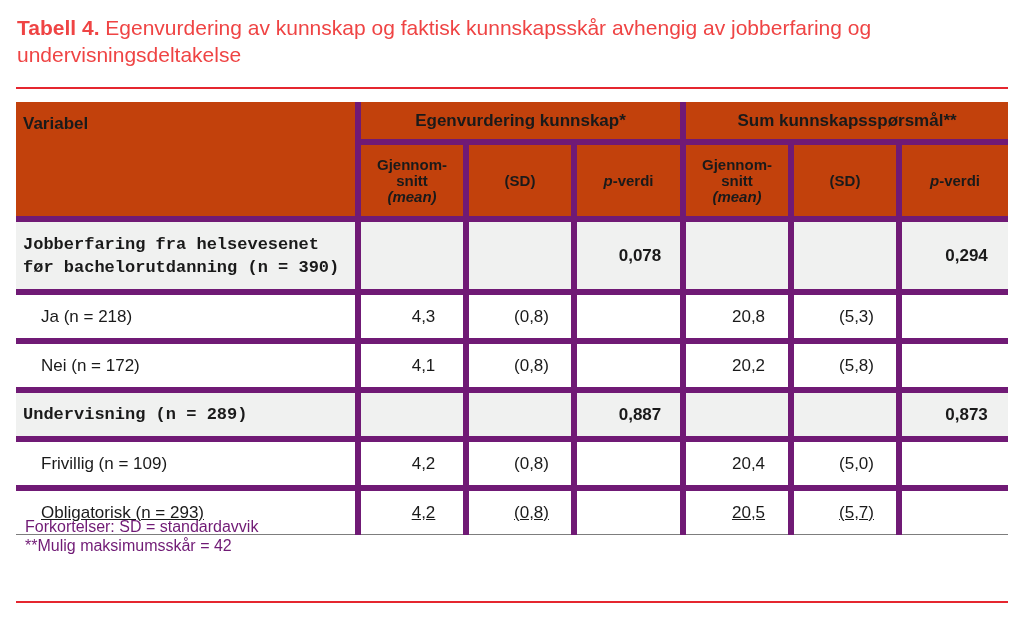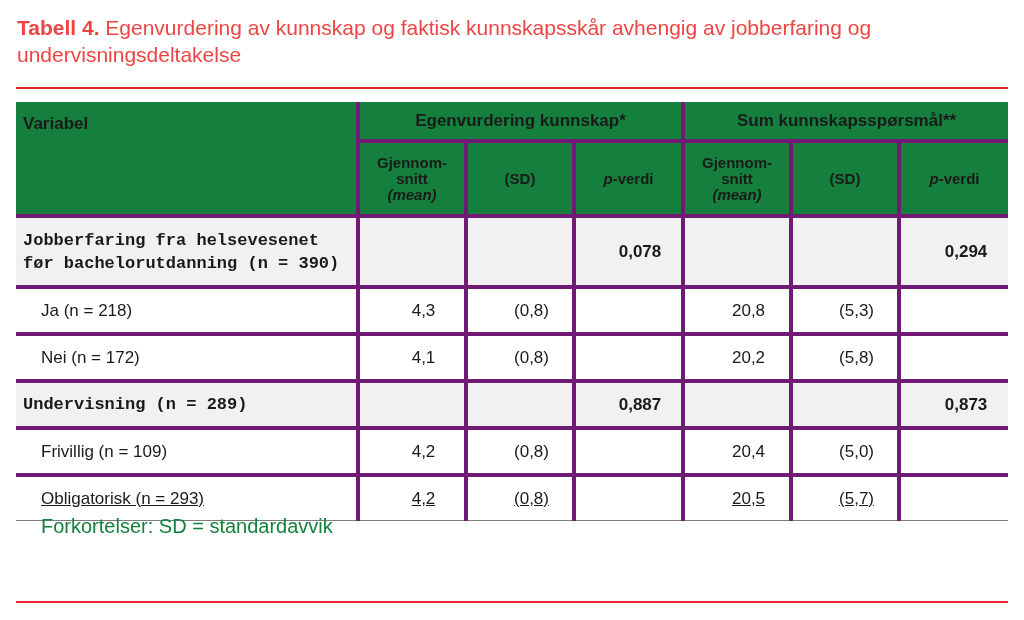--- a/index.html
+++ b/index.html
@@ -9,36 +9,36 @@
            font-size: 21px; line-height: 27px; color: #ef4444; }
   .title b { font-weight: 700; }
   .rule { position: absolute; left: 16px; width: 992px; height: 2px; background: #e5262f; }
   .rule.top { top: 87px; }
   .rule.bottom { top: 601px; }
   table { position: absolute; left: 16px; top: 102px; width: 992px;
           border-collapse: collapse; table-layout: fixed; font-size: 17px; }
   col.c0 { width: 342px; }
   col.cn { width: 108px; }
   col.cn2 { width: 109px; }
-  th, td { border: 4px solid #701a75; padding: 0; }
+  th, td { border: 6px solid #701a75; padding: 0; }
   tr > *:first-child { border-left: none; }
   tr > *:last-child { border-right: none; }
   thead tr:first-child th { border-top: none; }
-  thead th { background: #15803d; font-weight: 700; }
+  thead th { background: #c2410c; font-weight: 700; }
   thead tr.group th { height: 37px; font-size: 17px; }
   thead tr.group th.var { text-align: left; padding-left: 7px; vertical-align: top; padding-top: 12px; }
   thead tr.sub th { height: 71px; font-size: 15px; line-height: 16px; text-align: center; }
   thead tr.sub th i { font-style: italic; }
   td { height: 43px; text-align: center; font-size: 17px; padding-left: 23px; }
   tr.group-row td { background: #f0f1f0; font-weight: 700; }
   tr.group-row td.label { text-align: left; padding-left: 7px; line-height: 23px; font-family: Liberation Mono, monospace; }
   tr.group-row.tall td { height: 67px; }
   tr.item td.label { text-align: left; padding-left: 25px; }
   tbody tr:last-child td { border-bottom: 1px solid #7d7d7d; text-decoration: underline; }
-  .notes { position: absolute; left: 41px; top: 517px; font-size: 20px; line-height: 19px; color: #15803d; }
+  .notes { position: absolute; left: 25px; top: 517px; font-size: 16px; line-height: 19px; color: #701a75; }
 </style>
 </head>
 <body>
 
 <div class="title"><b>Tabell 4.</b><span> Egenvurdering av kunnskap og faktisk kunnskapsskår avhengig av jobberfaring og undervisningsdeltakelse</span></div>
 
 <div class="rule top"></div>
 
 <table>
   <colgroup>
@@ -118,15 +118,16 @@
       <td></td>
       <td>20,5</td>
       <td>(5,7)</td>
       <td></td>
     </tr>
   </tbody>
 </table>
 
 <div class="notes">
   <div>Forkortelser: SD = standardavvik</div>
+  <div>**Mulig maksimumsskår = 42</div>
 </div>
 
 <div class="rule bottom"></div>
 
 </body></html>

